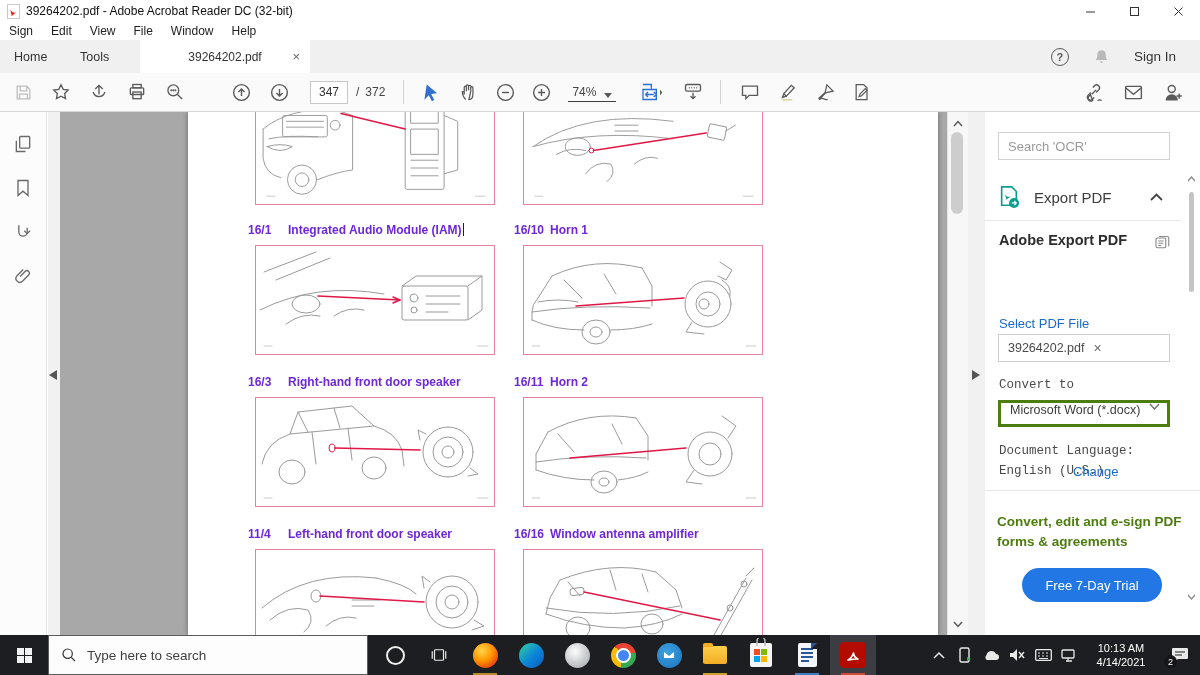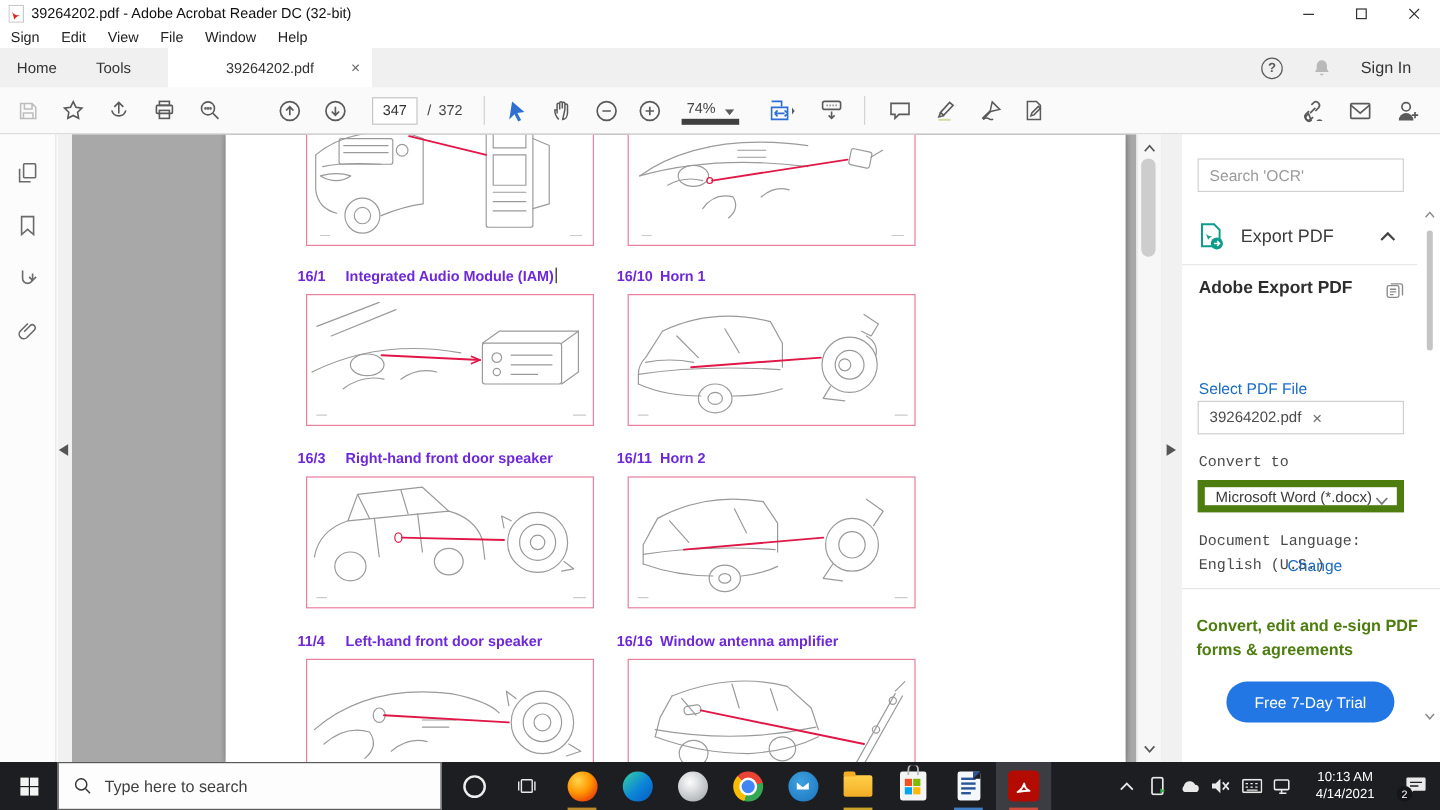--- a/index.html
+++ b/index.html
@@ -22,21 +22,21 @@
   .doctab .x{position:absolute;right:10px;color:#666;font-size:13px;}
   .tabright{position:absolute;right:24px;top:0;height:33px;display:flex;align-items:center;gap:24px;}
   .helpcirc{width:16px;height:16px;border:1.4px solid #5a5a5a;border-radius:50%;color:#5a5a5a;font-size:11px;font-weight:bold;display:flex;align-items:center;justify-content:center;}
   .signin{font-size:13.5px;color:#333;}
   
   .toolbar{position:absolute;left:0;top:73px;width:1200px;height:38px;background:#fafafa;border-bottom:1px solid #d6d6d6;display:flex;align-items:center;}
   .tbi{display:flex;align-items:center;justify-content:center;width:22px;height:24px;}
   .sep{width:1px;height:24px;background:#d2d2d2;}
   .pagebox{width:36px;height:21px;border:1px solid #c6c6c6;background:#fff;font-size:12px;color:#333;display:flex;align-items:center;justify-content:center;}
   .pagetotal{font-size:12px;color:#444;}
-  .zoomcombo{display:flex;align-items:flex-end;gap:8px;border-bottom:5px solid #404040;padding:2px 4px;}
+  .zoomcombo{display:flex;align-items:flex-end;gap:8px;border-bottom:1px solid #404040;padding:2px 4px;}
   .zoomcombo span{font-size:12px;color:#444;}
   
   .main{position:absolute;left:0;top:112px;width:1200px;height:523px;}
   .leftbar{position:absolute;left:0;top:0;width:47px;height:523px;background:#fcfcfc;border-right:1px solid #e4e4e4;display:flex;flex-direction:column;align-items:center;padding-top:22px;gap:24px;box-sizing:border-box;}
   .lcollapse{position:absolute;left:48px;top:0;width:12px;height:523px;background:#f1f1f1;border-right:1px solid #dedede;}
   .lcollapse svg{position:absolute;left:1px;top:258px;}
   .docarea{position:absolute;left:60px;top:0;width:887px;height:523px;background:#a8a8a8;overflow:hidden;}
   .pdfpage{position:absolute;left:128px;top:0;width:750px;height:523px;background:#fff;box-shadow:0 0 5px rgba(0,0,0,.4);overflow:hidden;}
   .fig{position:absolute;width:238px;height:108px;border:1px solid #e87f9d;background:#fff;}
   .cap{position:absolute;font-size:12px;font-weight:bold;color:#6d28d9;white-space:nowrap;}
@@ -55,21 +55,21 @@
   .exprow{position:absolute;left:0;top:68px;width:215px;height:34px;display:flex;align-items:center;}
   .exprow .lbl{font-size:15px;color:#3c3c3c;margin-left:14px;}
   .pdivider{position:absolute;left:0;width:196px;border-top:1px solid #e8e8e8;}
   .ph{position:absolute;left:14px;font-size:14.5px;font-weight:bold;color:#2d2d2d;}
   .pdesc{position:absolute;left:14px;top:146px;width:172px;font-size:12.5px;color:#4a4a4a;line-height:19px;}
   .plink{font-size:13px;color:#1a6bc8;}
   .filebox{position:absolute;left:13px;top:222px;width:172px;height:28px;border:1px solid #cfcfcf;display:flex;align-items:center;box-sizing:border-box;}
   .filebox span{font-size:12.5px;color:#4a4a4a;margin-left:9px;flex:1;}
   .filebox .fx{color:#6d6d6d;font-size:14px;margin-right:8px;}
   .plain{position:absolute;left:14px;font-size:12.5px;color:#4a4a4a;font-family:Liberation Mono, monospace;}
-  .dropdown{position:absolute;left:13px;top:288px;width:172px;height:27px;border:6px solid #4d7c0f;display:flex;align-items:flex-end;box-sizing:border-box;background:#fff;}
+  .dropdown{position:absolute;left:13px;top:288px;width:172px;height:27px;border:3px solid #4d7c0f;display:flex;align-items:flex-start;box-sizing:border-box;background:#fff;}
   .dropdown span{font-size:12.5px;color:#3c3c3c;margin-left:9px;flex:1;}
   .dropdown svg{margin-right:7px;}
   .promo{position:absolute;left:12px;top:400px;width:190px;font-size:13.5px;font-weight:bold;color:#4d7c0f;line-height:20px;}
   .trialbtn{position:absolute;left:37px;top:456px;width:140px;height:34px;background:#2377e4;border-radius:17px;color:#fff;font-size:13px;display:flex;align-items:center;justify-content:center;}
   .pscroll{position:absolute;left:202px;top:62px;width:9px;height:428px;}
   .pscroll .thumb{position:absolute;left:2px;top:18px;width:5px;height:100px;background:#c4c4c4;border-radius:3px;}
   
   .taskbar{position:absolute;left:0;top:635px;width:1200px;height:40px;background:#1d1e21;display:flex;align-items:center;}
   .startbtn{width:48px;height:40px;display:flex;align-items:center;justify-content:center;}
   .winlogo{display:grid;grid-template-columns:7px 7px;grid-template-rows:7px 7px;gap:1px;}

